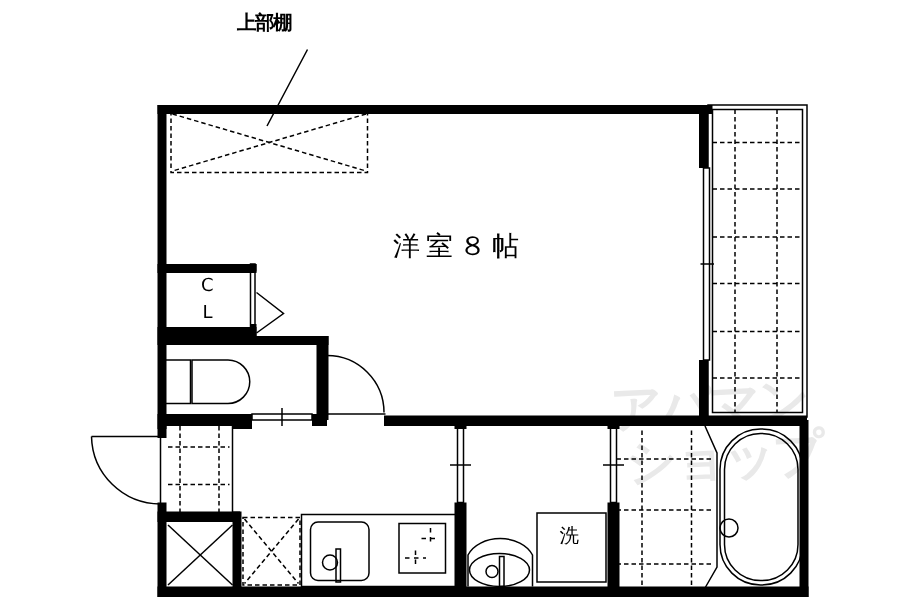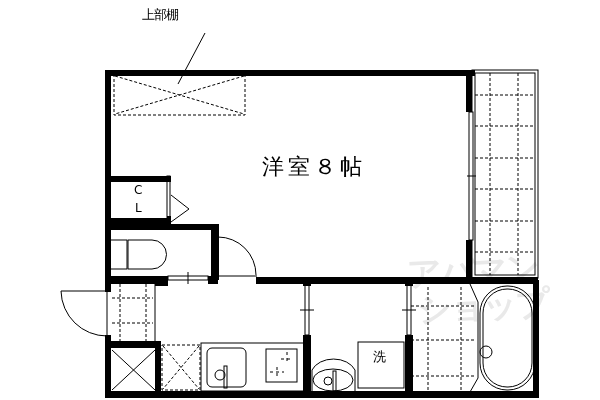--- a/index.html
+++ b/index.html
@@ -1,20 +1,20 @@
 <!DOCTYPE html>
 <html><head>
 <meta charset="utf-8">
 <style>
   html, body { margin: 0; padding: 0; background: #ffffff; }
   body { width: 600px; height: 400px; position: relative; overflow: hidden; font-family: "DejaVu Sans", sans-serif; }
   #plan { position: absolute; left: 0; top: 0; }
   .lbl { position: absolute; color: #000; white-space: nowrap; }
-  .shelf-label { left: 142px; top: 6px; font-size: 13px; letter-spacing: -1px; }
-  .room-label { left: 262px; top: 152px; font-size: 22px; letter-spacing: 4px; }
+  .shelf-label { left: 158px; top: 6px; font-size: 13px; letter-spacing: -1px; font-weight: bold; }
+  .room-label { left: 262px; top: 152px; font-size: 18px; letter-spacing: 4px; }
   .cl-c { left: 134px; top: 183px; font-size: 12px; }
   .cl-l { left: 135px; top: 201px; font-size: 12px; }
   .wash-label { left: 373px; top: 348px; font-size: 13px; }
   .watermark { position: absolute; left: 408px; top: 252px; font-size: 34px; font-weight: bold; color: #e9e9e9; line-height: 36px; transform: rotate(-3deg); letter-spacing: -2px; z-index: 0; }
   .watermark div { white-space: nowrap; }
 </style>
 </head>
 <body>
 
 <div class="watermark">

